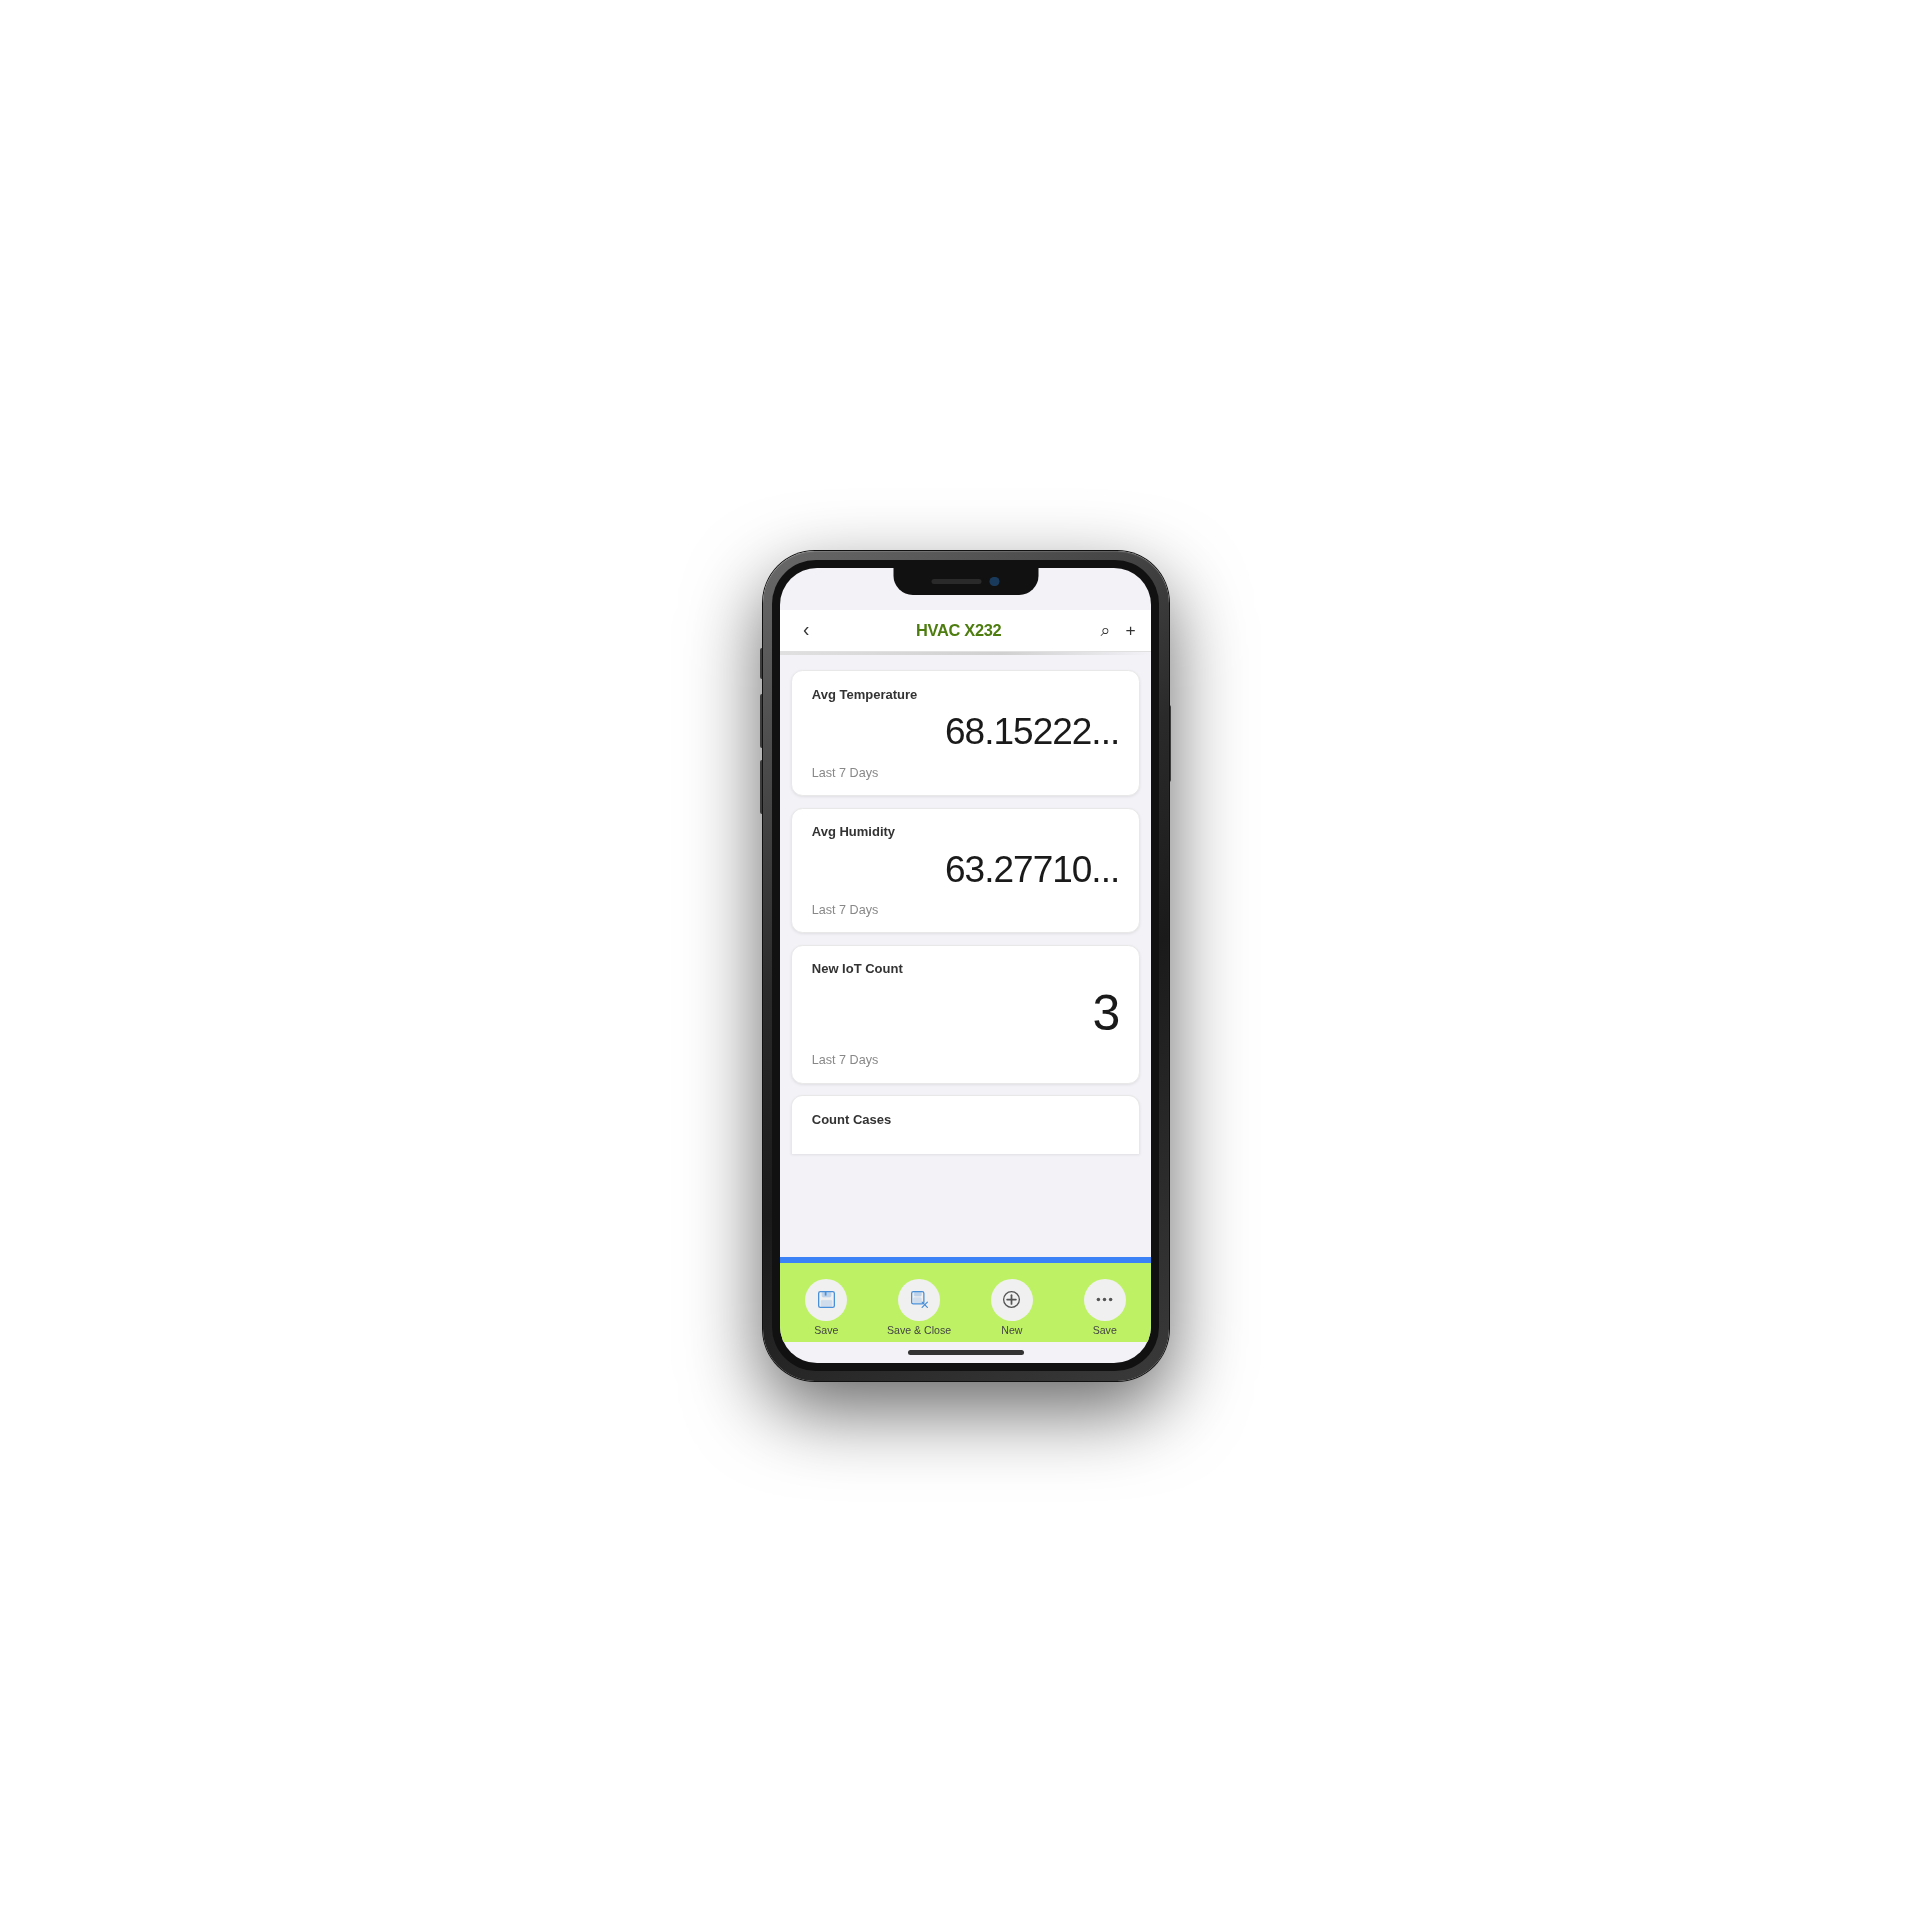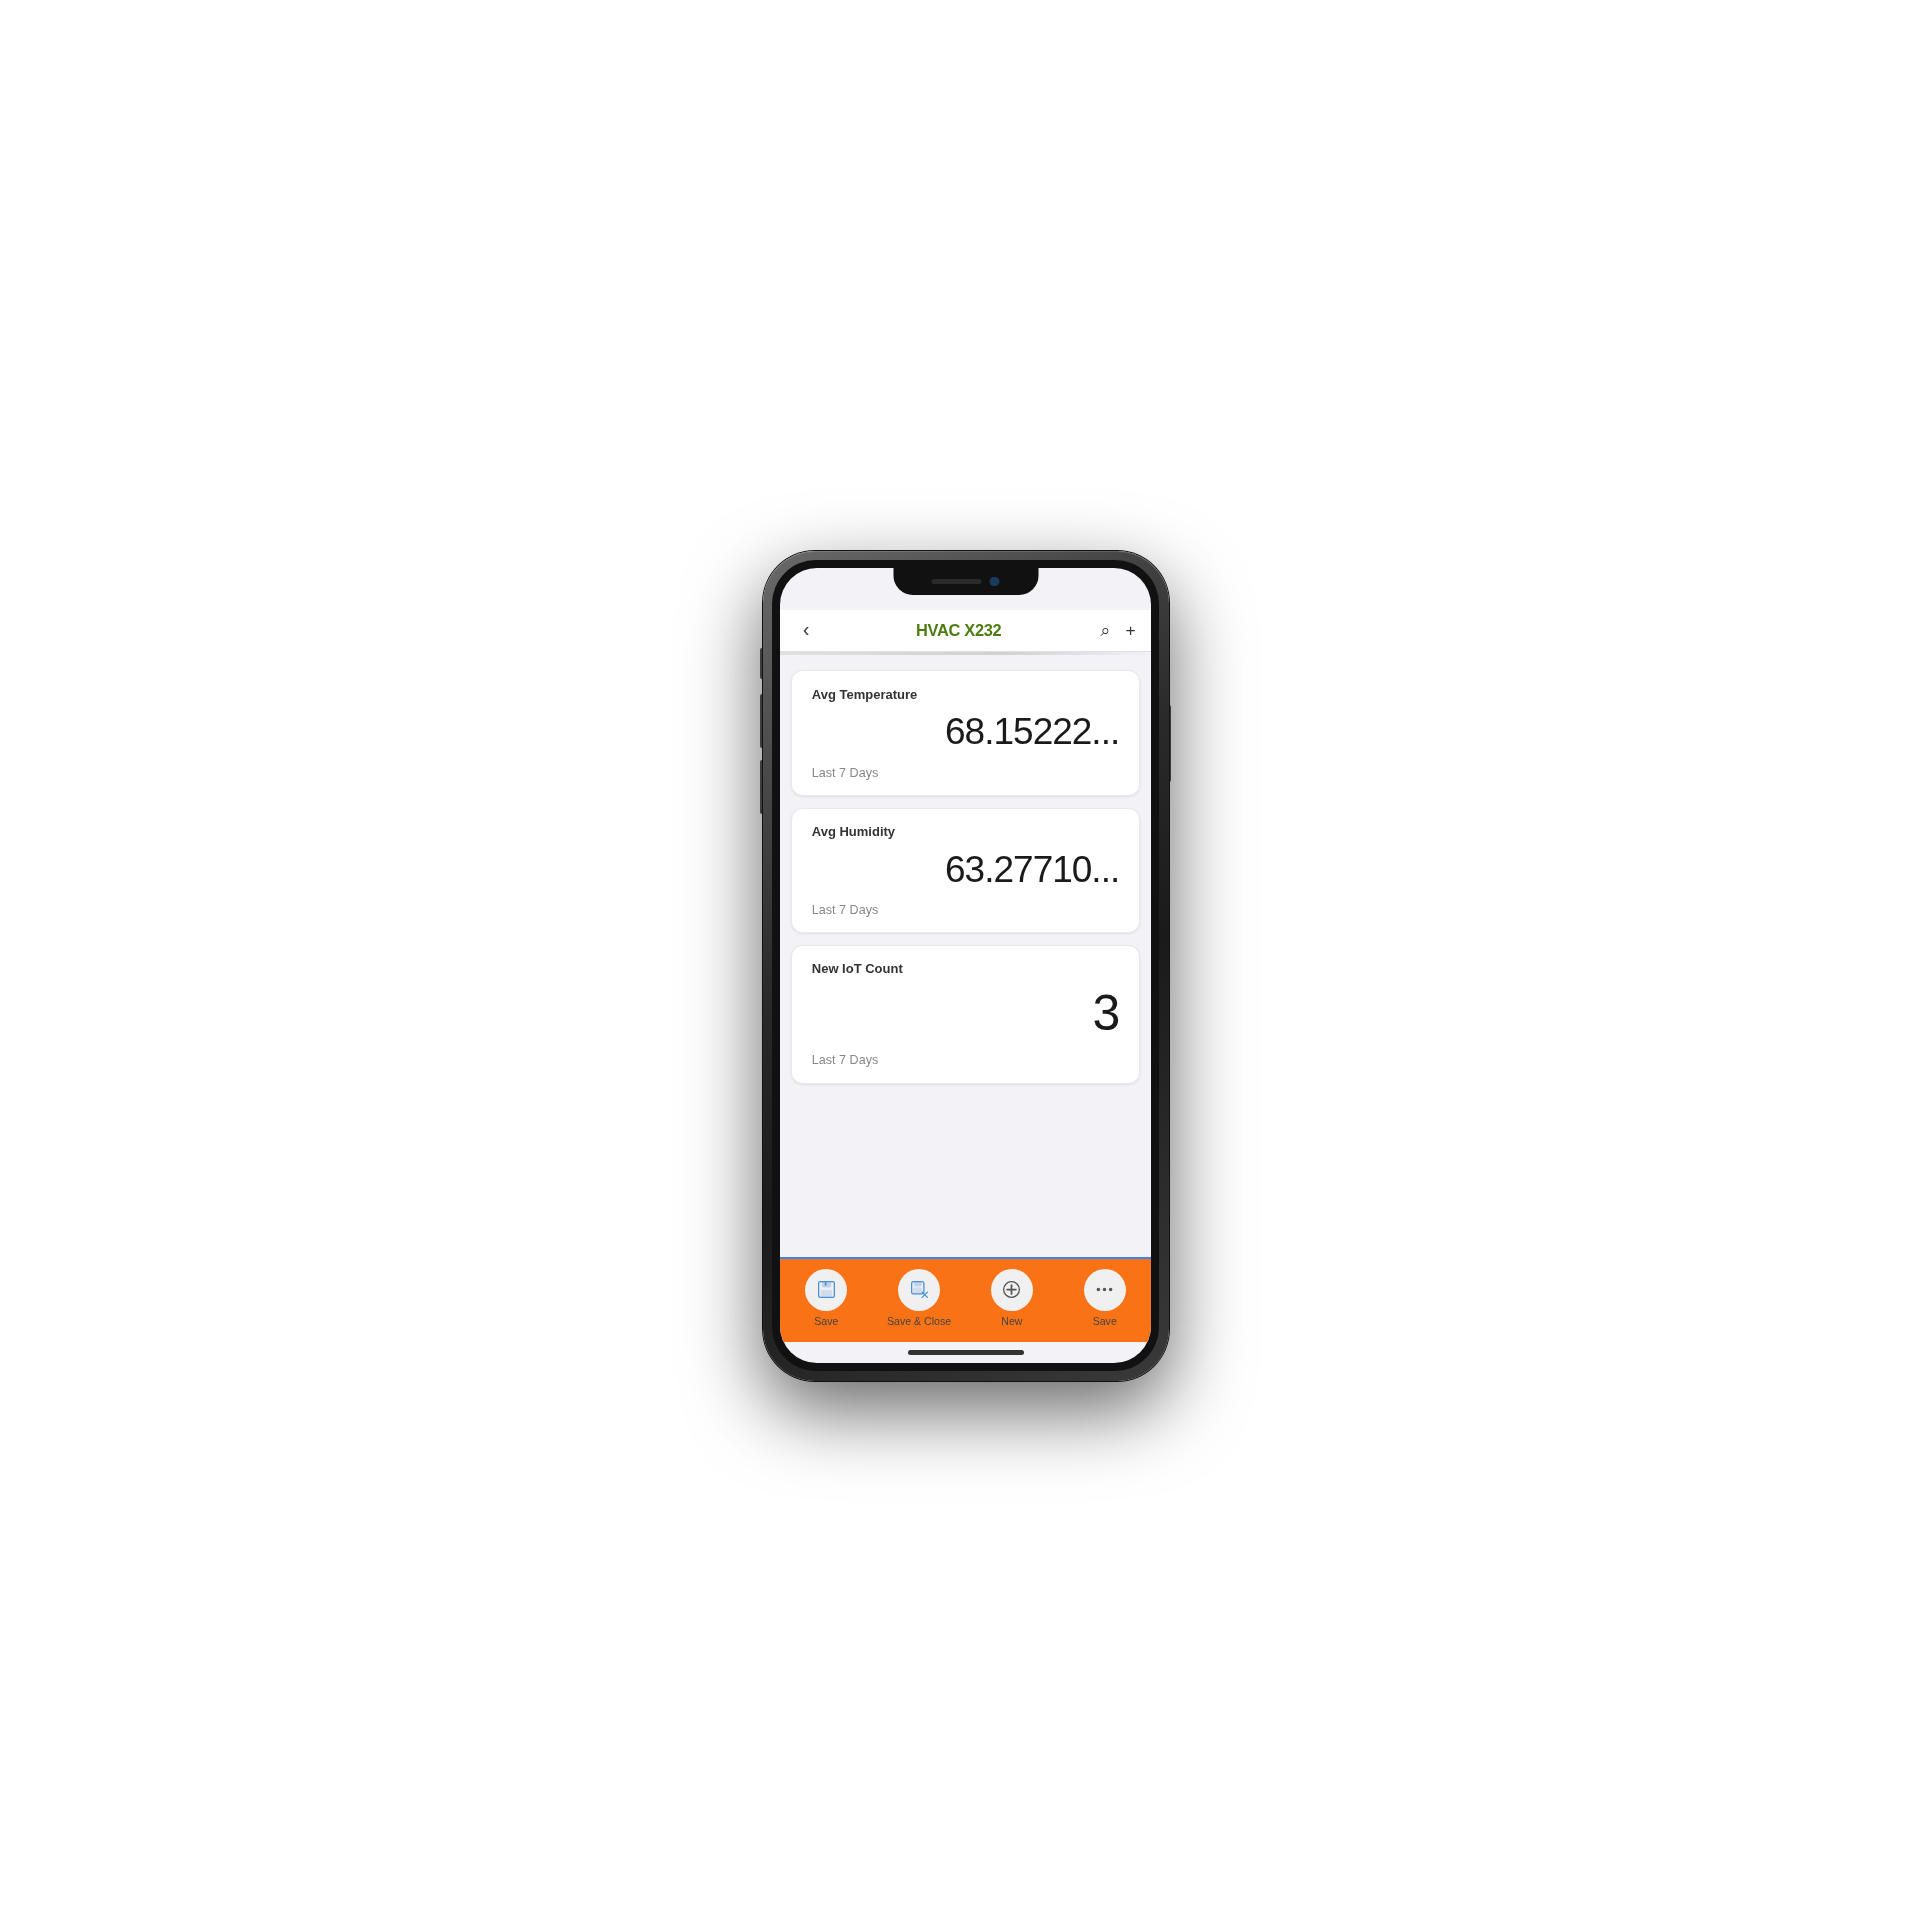--- a/index.html
+++ b/index.html
@@ -223,25 +223,25 @@
       background: #ffffff;
       border-radius: 11.6px 11.6px 0 0;
       padding: 15.4px 19.3px;
       box-shadow: 0 1px 2.9px rgba(0,0,0,0.08);
       border: 1px solid #e8e8e8;
       border-bottom: none;
     }
 
     
     .bottom-toolbar {
-      background: #f97316;
-      border-top: 2px solid #3b82f6;
+      background: #bef264;
+      border-top: 6px solid #3b82f6;
       height: 85px;
       display: flex;
-      align-items: flex-start;
+      align-items: center;
       justify-content: space-around;
       padding: 9.7px 0 0;
       flex-shrink: 0;
     }
 
     .toolbar-item {
       display: flex;
       flex-direction: column;
       align-items: center;
       gap: 3.9px;
@@ -343,20 +343,23 @@
         <div class="metric-value">63.27710...</div>
         <div class="metric-period">Last 7 Days</div>
       </div>
 
       <div class="metric-card">
         <div class="metric-label">New IoT Count</div>
         <div class="metric-value large">3</div>
         <div class="metric-period">Last 7 Days</div>
       </div>
 
+      <div class="metric-card-partial">
+        <div class="metric-label">Count Cases</div>
+      </div>
 
     </div>
 
     <div class="bottom-toolbar">
 
       <div class="toolbar-item">
         <div class="toolbar-icon-wrap">
           <svg class="toolbar-icon-svg" viewBox="0 0 24 24" fill="none" xmlns="http://www.w3.org/2000/svg">
             <rect x="3" y="3" width="18" height="18" rx="2" stroke="#4a90d9" stroke-width="1.5"></rect>
             <rect x="7" y="3" width="10" height="6" rx="1" fill="#4a90d9" opacity="0.3" stroke="#4a90d9" stroke-width="1"></rect>

